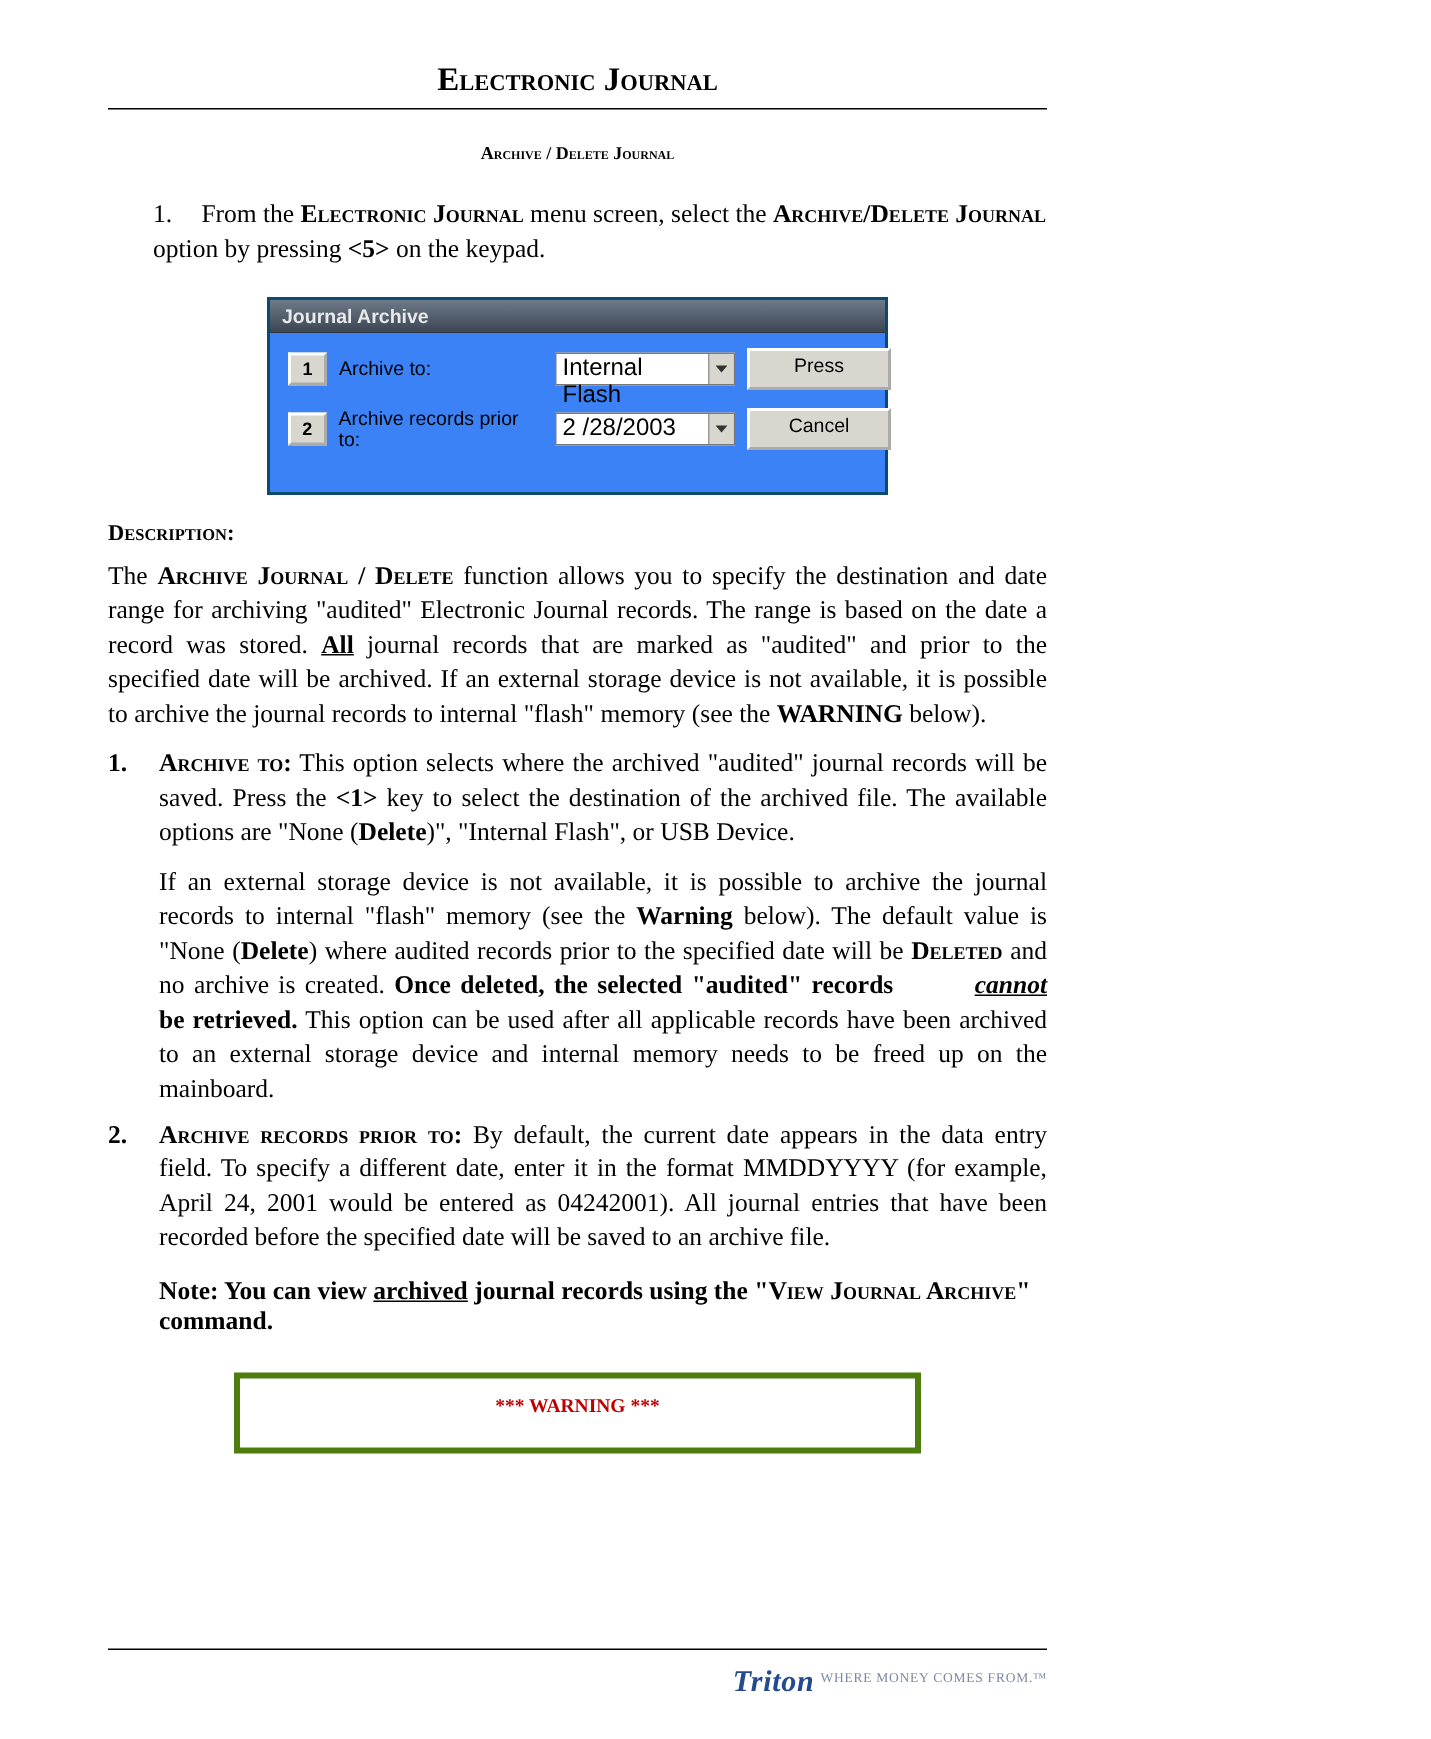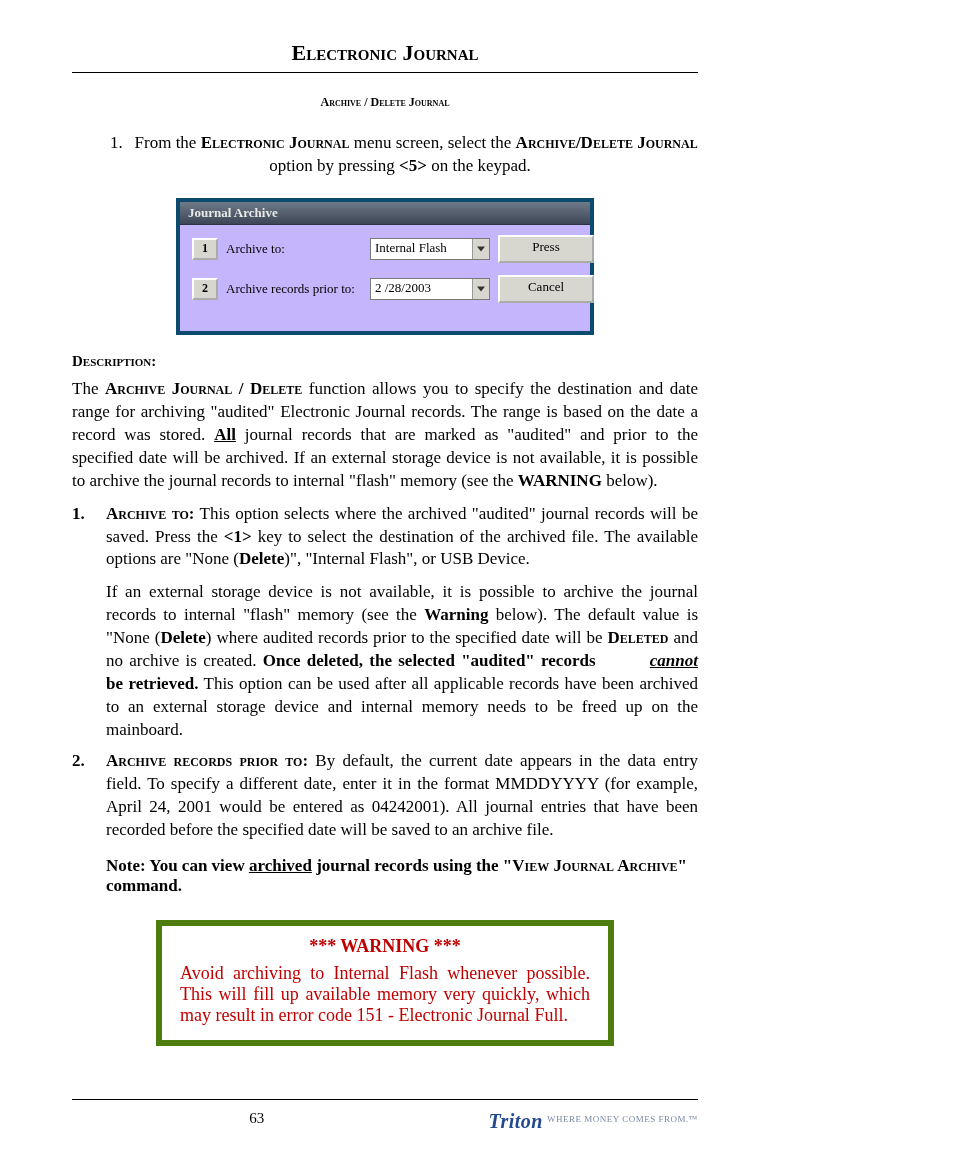--- a/index.html
+++ b/index.html
@@ -35,21 +35,20 @@
     font-weight: bold;
     font-variant: small-caps;
     font-size: 15px;
     margin: 10px 0 6px 0;
   }
   .ol-instr {
     margin: 4px 0 20px 30px;
     padding: 0;
     font-size: 17px;
     line-height: 1.35;
-    text-align: center;
   }
   .ol-instr .num {
     display: inline-block;
     width: 28px;
   }
   .sc { font-variant: small-caps; }
   .bold { font-weight: bold; }
   .ital { font-style: italic; margin-left: 48px; }
   .und { text-decoration: underline; }
   .body-para {
@@ -72,25 +71,25 @@
     flex: 0 0 34px;
     font-weight: bold;
   }
   .list-item .content { flex: 1; }
   .note {
     font-size: 17px;
     font-weight: bold;
     margin: 14px 0 24px 34px;
   }
   .warning-box {
-    border: 6px solid #4d7c0f;
+    border: 4px solid #4d7c0f;
     margin: 10px 84px;
     padding: 10px 18px 14px 18px;
     color: #c00000;
-    font-size: 18px;
+    font-size: 13px;
     text-align: justify;
   }
   .warning-box .wt {
     text-align: center;
     font-weight: bold;
     margin-bottom: 6px;
   }
   .footer {
     position: absolute;
     left: 72px; right: 72px; bottom: 26px;
@@ -99,23 +98,23 @@
     font-size: 15px;
   }
   .logo { float: right; color:#234a8f; font-style: italic; font-weight: bold; font-size: 20px; letter-spacing: 0.5px; margin-left: 47px;}
   .logo .tag { font-size: 9px; color:#7a8aa3; font-weight: normal; font-style: normal; vertical-align: 6px; margin-left:4px;}
   .pgnum { text-align: center; }
 
   
   .dialog-wrap {
     width: 410px;
     margin: 4px auto 18px auto;
-    border: 4px solid #0c4a6e;
-    background: #c4b5fd;
-    font-family: Liberation Serif, serif;
+    border: 2px solid #0c4a6e;
+    background: #3b82f6;
+    font-family: Liberation Sans, sans-serif;
     font-size: 13px;
     color: #000;
   }
   .dialog-title {
     background: linear-gradient(#6f7a88, #3c4654);
     color: #e9e9e9;
     font-weight: bold;
     padding: 3px 8px;
     border-bottom: 1px solid #2b3340;
   }
@@ -133,21 +132,21 @@
     border: 2px outset #fff;
     background: #d8d7cf;
     display: flex; align-items: center; justify-content: center;
     font-size: 12px; font-weight: bold;
   }
   .drow-label .txt { line-height: 1.1; }
   .combo {
     display: flex; align-items: stretch;
     border: 1px solid #7a7a7a; background: #fff; height: 20px;
   }
-  .combo .val { flex:1; padding: 1px 4px; font-size: 13px; }
+  .combo .val { flex:1; padding: 1px 4px; font-size: 16px; }
   .combo .arrow {
     width: 16px; background:#d8d7cf; border-left:1px solid #9a9a9a;
     display:flex; align-items:center; justify-content:center;
   }
   .combo .arrow svg { width: 8px; height: 6px; }
   .dbtn {
     height: 24px;
     border: 2px outset #fff;
     background: #d8d7cf;
     text-align: center;
@@ -226,23 +225,21 @@
       </div>
     </div>
   </div>
 
   <div class="note">
     <span>Note: You can view </span><span class="und">archived</span><span> journal records using the "</span><span class="sc">View  Journal Archive</span><span>" command.</span>
   </div>
 
   <div class="warning-box">
     <div class="wt">*** WARNING ***</div>
-    <div>Avoid archiving to Internal Flash whenever possible. This will fill up available memory very quickly, which  may result in error code 151 - Electronic Journal Full.</div>
   </div>
 
   <div class="footer">
     <div class="logo">
       <span>Triton</span><span class="tag">WHERE MONEY COMES FROM.™</span>
     </div>
-    <div class="pgnum">63</div>
   </div>
 
 </div>
 
 </body></html>

